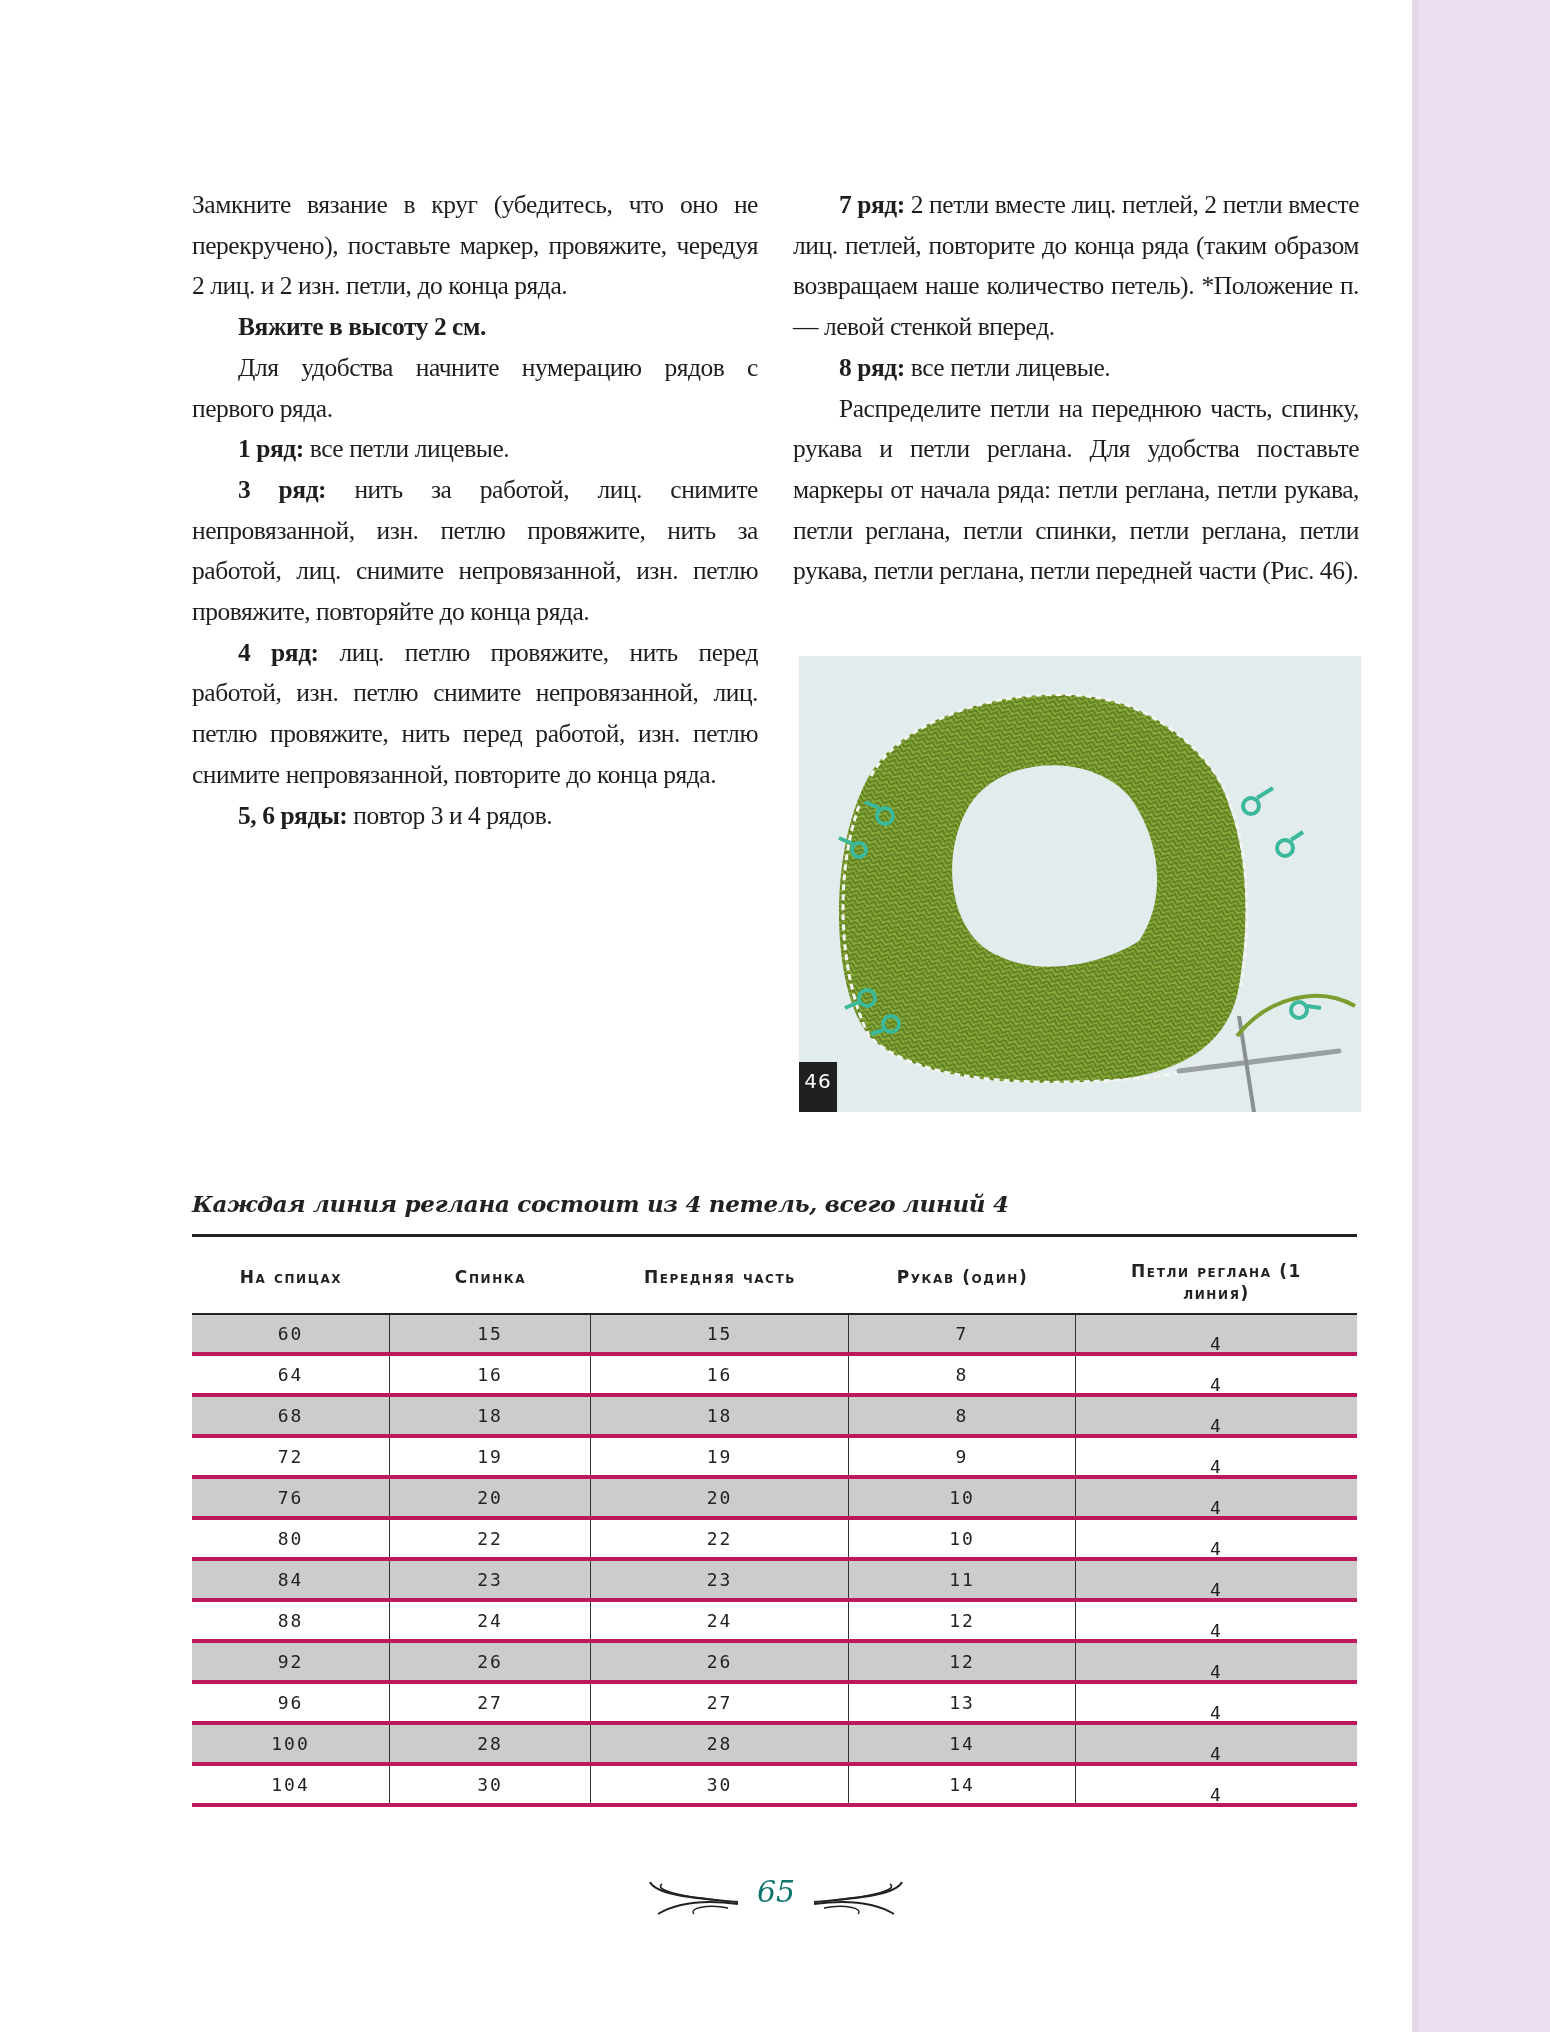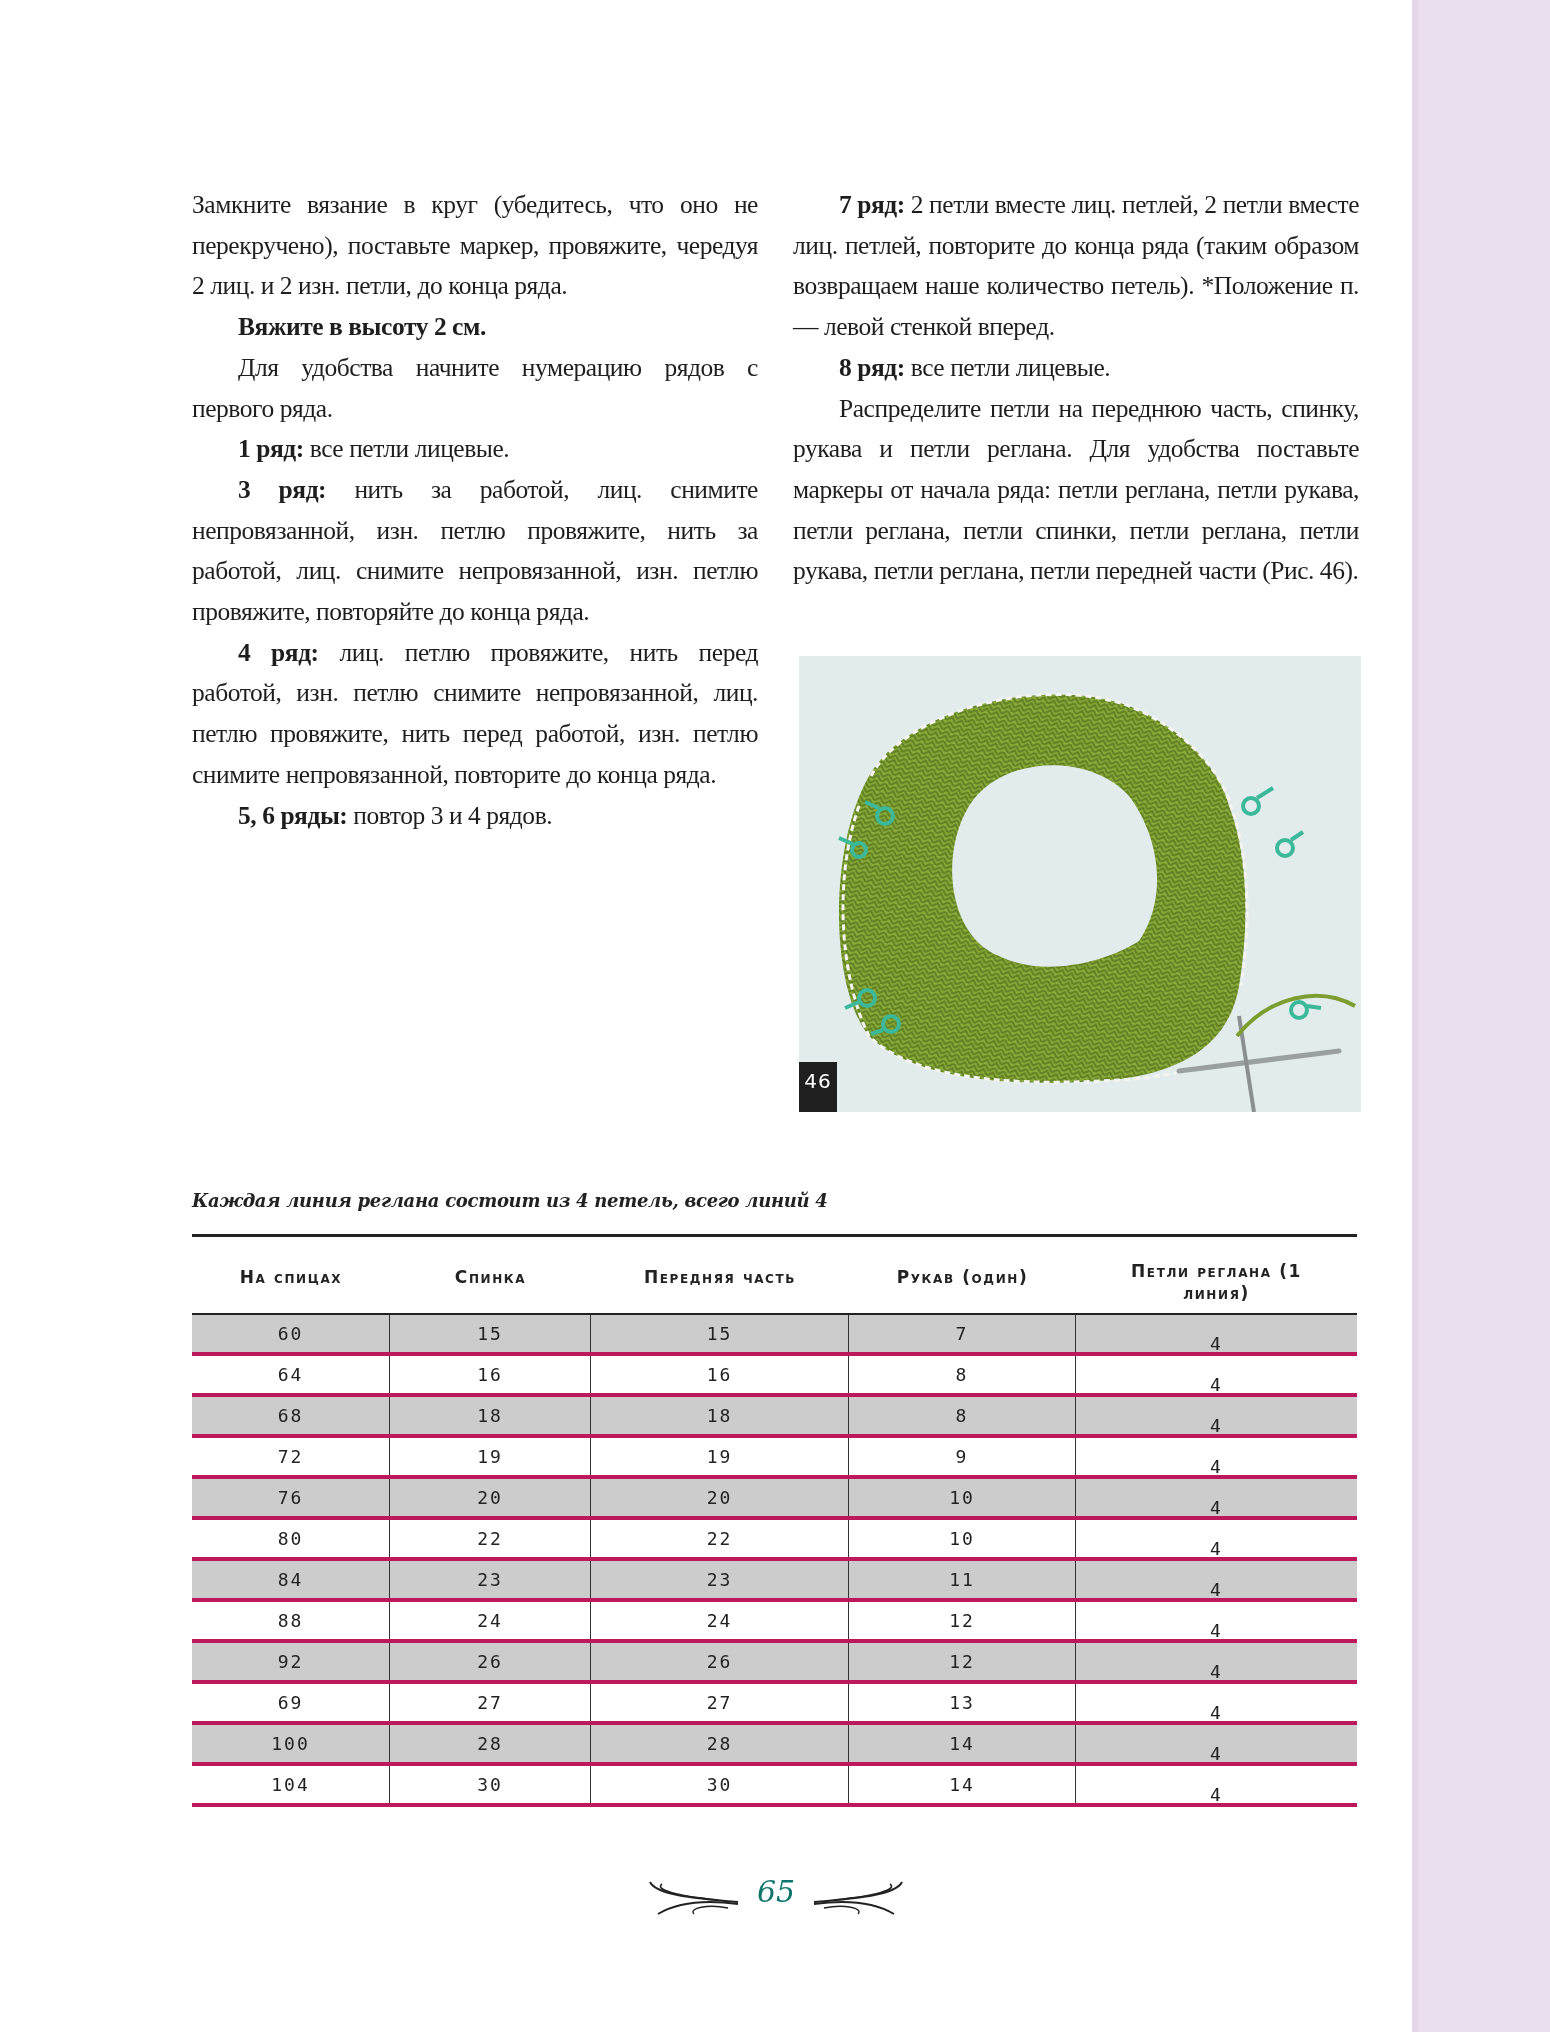--- a/index.html
+++ b/index.html
@@ -14,21 +14,21 @@
   .col p { margin: 0; text-align-last: left; }
   .col p.indent { text-indent: 46px; }
   .col b { font-weight: bold; }
 
   .photo { position: absolute; left: 799px; top: 656px; width: 562px; height: 456px; background: #e3ecec; overflow: hidden; }
   .photo svg { position: absolute; left: 0; top: 0; }
   .fig-badge { position: absolute; left: 0; bottom: 0; width: 38px; height: 50px; background: #1f1f1f; color: #fff;
                font-family: "DejaVu Sans", sans-serif; font-size: 20px; line-height: 38px; text-align: center; letter-spacing: 1px; }
 
   .caption { position: absolute; left: 192px; top: 1190px; font-family: "DejaVu Serif", serif; font-style: italic; font-weight: bold;
-             font-size: 18px; color: #222; letter-spacing: -0.3px; }
+             font-size: 23px; color: #222; letter-spacing: -0.3px; }
   .thick-rule { position: absolute; left: 192px; top: 1234px; width: 1165px; height: 3px; background: #222; }
 
   .table { position: absolute; left: 192px; top: 1240px; width: 1165px; }
   .thead { display: flex; height: 73px; align-items: center; border-bottom: 2px solid #222; }
   .th { font-family: "DejaVu Sans", sans-serif; font-variant: small-caps; font-size: 17px; letter-spacing: 1.6px; color: #222;
         text-align: center; line-height: 22px; font-weight: bold; }
   .trow { display: flex; height: 37px; border-bottom: 4px solid #be185d; }
   .trow.shaded { background: #cccccc; }
   .td { font-family: "DejaVu Sans Mono", monospace; font-size: 18px; letter-spacing: 2px; color: #222; text-align: center;
         line-height: 37px; border-right: 1.5px solid #333; box-sizing: border-box; }
@@ -166,21 +166,21 @@
         <div class="td c4">4</div>
       </div>
       <div class="trow shaded">
         <div class="td c0">92</div>
         <div class="td c1">26</div>
         <div class="td c2">26</div>
         <div class="td c3">12</div>
         <div class="td c4">4</div>
       </div>
       <div class="trow">
-        <div class="td c0">69</div>
+        <div class="td c0">96</div>
         <div class="td c1">27</div>
         <div class="td c2">27</div>
         <div class="td c3">13</div>
         <div class="td c4">4</div>
       </div>
       <div class="trow shaded">
         <div class="td c0">100</div>
         <div class="td c1">28</div>
         <div class="td c2">28</div>
         <div class="td c3">14</div>

